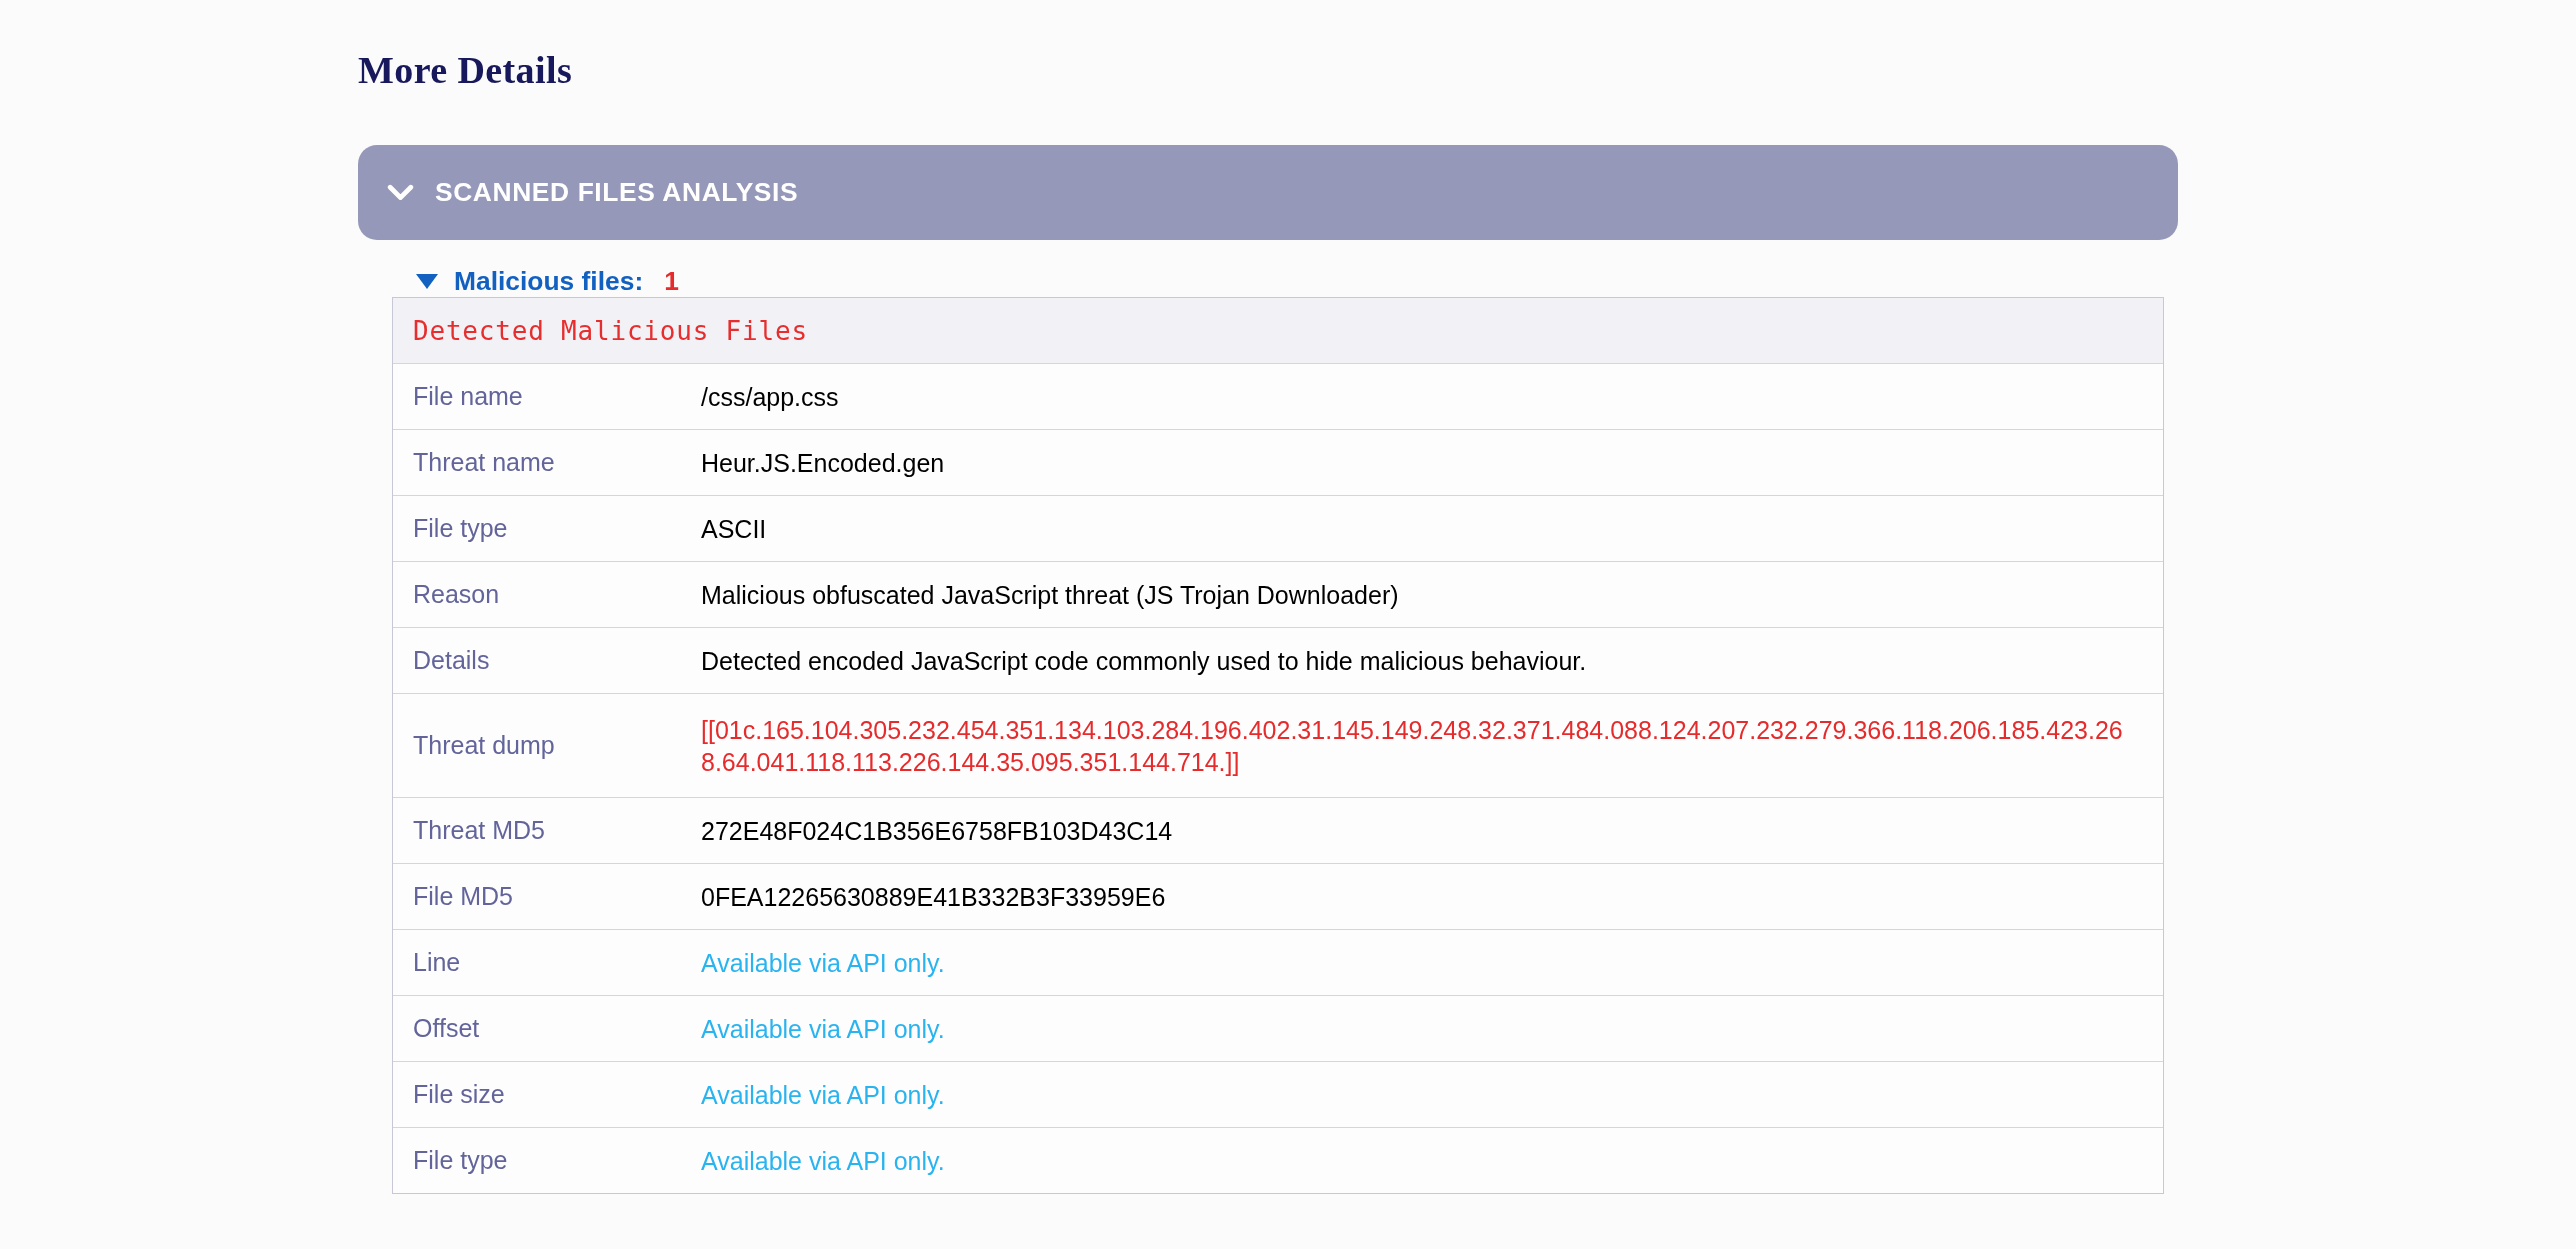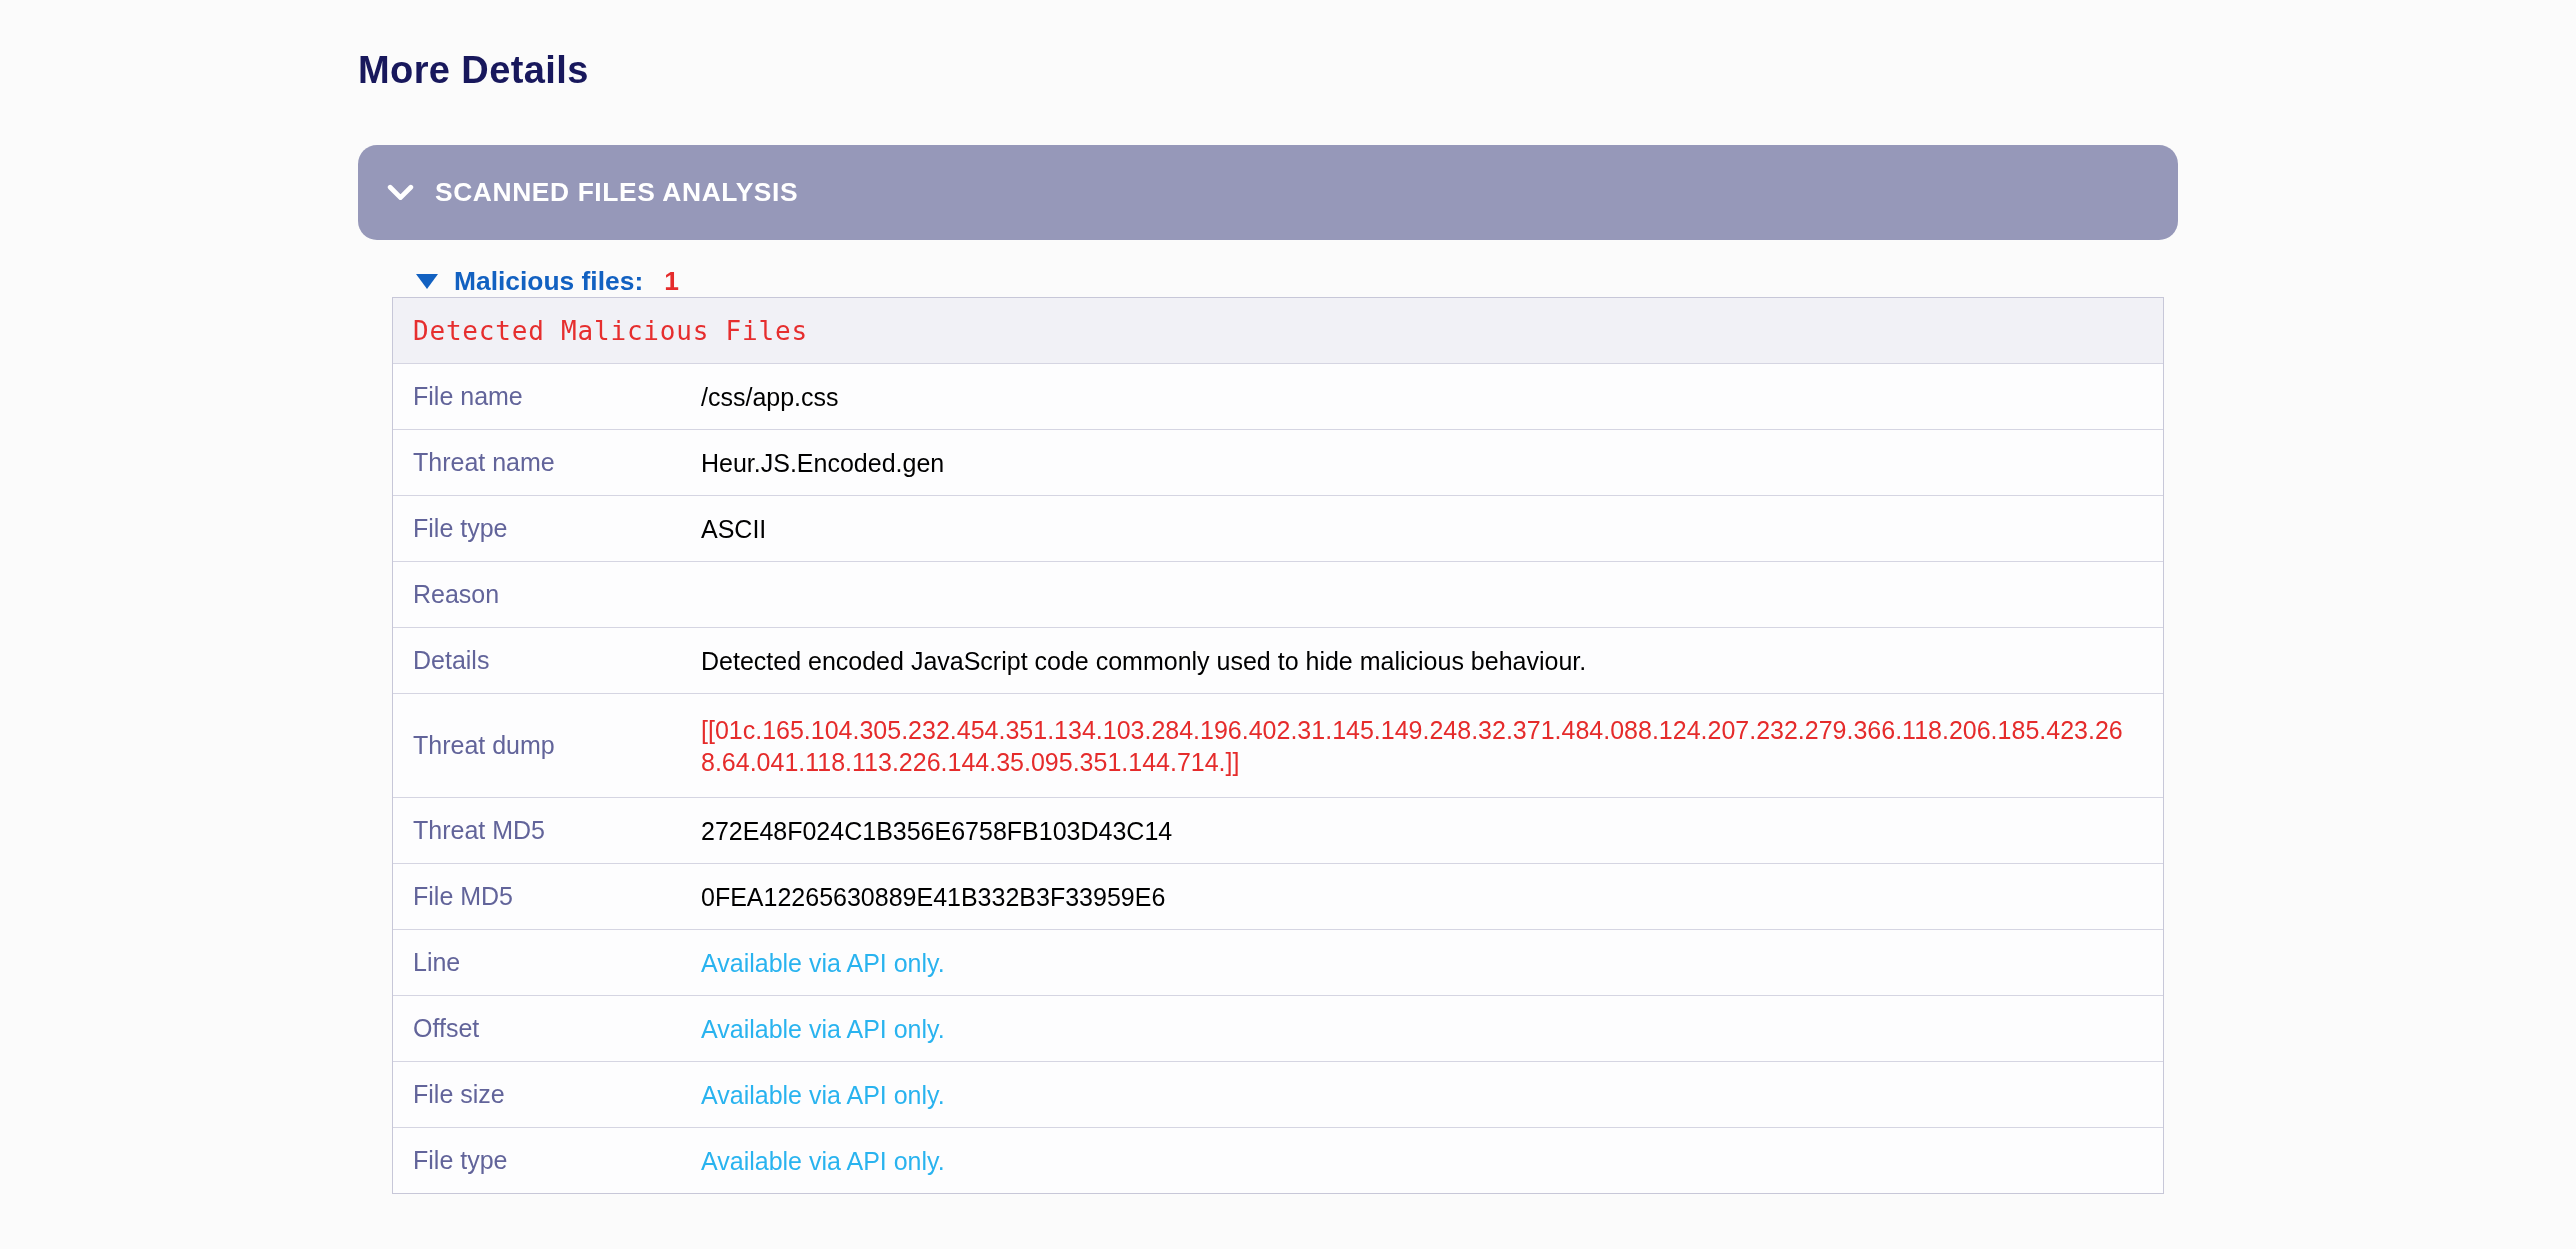--- a/index.html
+++ b/index.html
@@ -18,20 +18,21 @@
     width: 2178px;
   }
 
   
   .page-title {
     font-size: 38px;
     font-weight: 800;
     letter-spacing: 0.4px;
     color: #18185c;
     line-height: 1.1;
+    font-family: Liberation Serif, serif;
   }
 
   
   .section-bar {
     margin-top: 53px;
     width: 1820px;
     height: 95px;
     background: #9698b9;
     border-radius: 19px;
     display: flex;
@@ -163,20 +164,21 @@
       <div class="tvalue">Heur.JS.Encoded.gen</div>
     </div>
 
     <div class="trow">
       <div class="tlabel">File type</div>
       <div class="tvalue">ASCII</div>
     </div>
 
     <div class="trow">
       <div class="tlabel">Reason</div>
+      <div class="tvalue">Malicious obfuscated JavaScript threat (JS Trojan Downloader)</div>
     </div>
 
     <div class="trow">
       <div class="tlabel">Details</div>
       <div class="tvalue">Detected encoded JavaScript code commonly used to hide malicious behaviour.</div>
     </div>
 
     <div class="trow trow--tall">
       <div class="tlabel">Threat dump</div>
       <div class="tvalue tvalue--danger">[[01c.165.104.305.232.454.351.134.103.284.196.402.31.145.149.248.32.371.484.088.124.207.232.279.366.118.206.185.423.268.64.041.118.113.226.144.35.095.351.144.714.]]</div>

